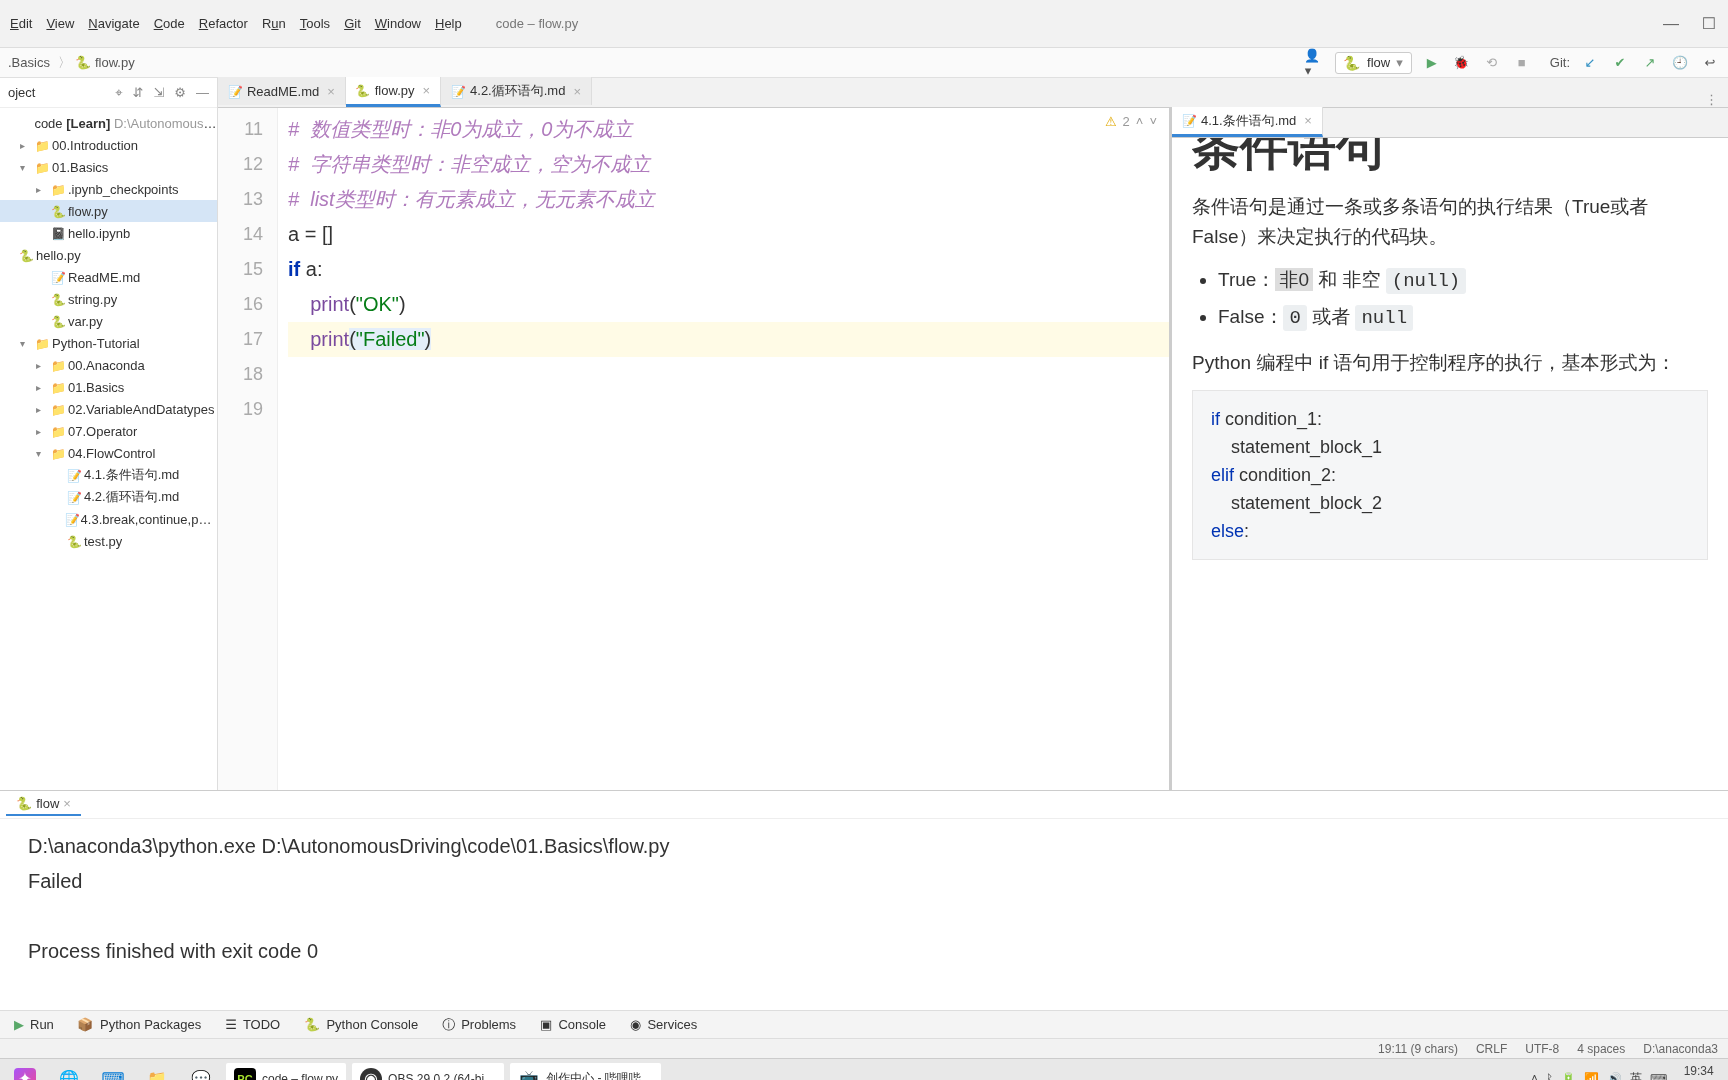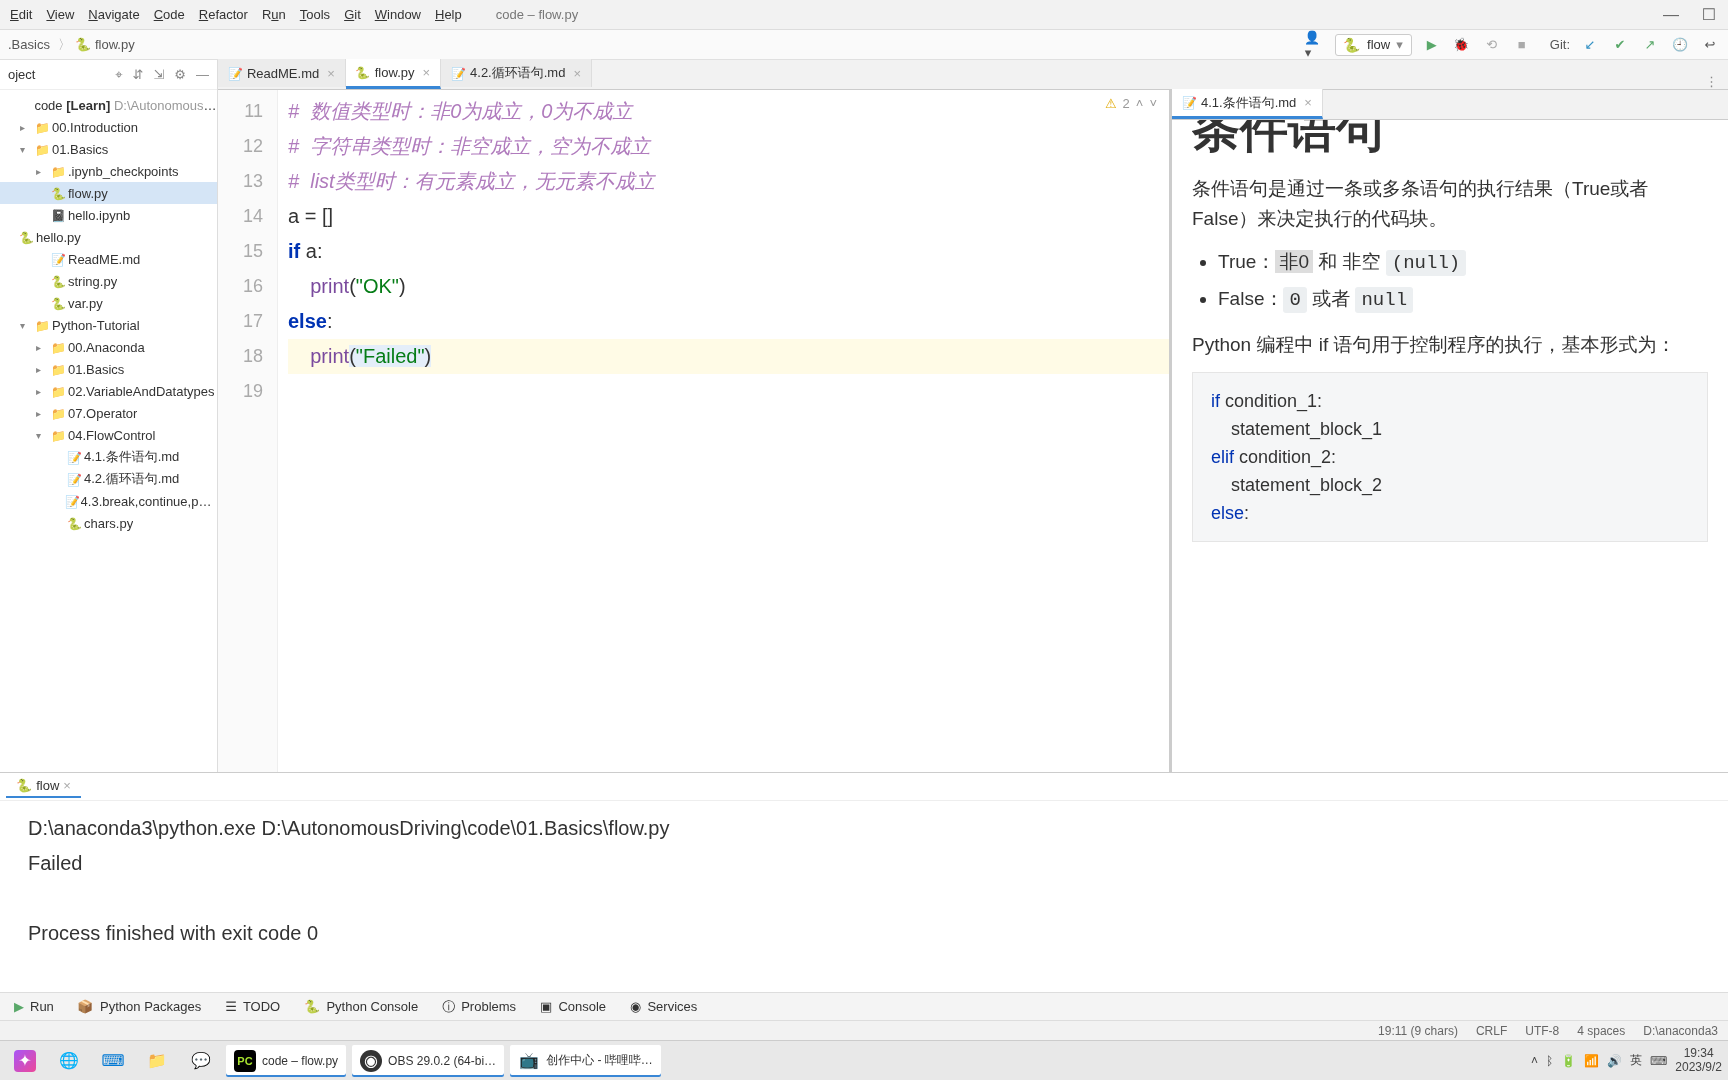--- a/index.html
+++ b/index.html
@@ -1,17 +1,17 @@
 <!DOCTYPE html>
 <html><head>
 <meta charset="utf-8">
 <style>
 * { margin:0; padding:0; box-sizing:border-box; font-family:"Segoe UI",Arial,sans-serif; }
 body { width:1728px; height:1080px; background:#f7f7f7; overflow:hidden; font-size:13px; color:#333; }
-.menubar { height:30px; display:flex; align-items:center; padding:0 10px; background:#f2f2f2; border-bottom:1px solid #ddd; }
+.menubar { height:48px; display:flex; align-items:center; padding:0 10px; background:#f2f2f2; border-bottom:1px solid #ddd; }
 .menubar .menu-item { margin-right:14px; cursor:pointer; }
 .menubar .menu-item u { text-decoration:underline; }
 .menubar .title { margin-left:20px; color:#777; }
 .menubar .spacer { flex:1; }
 .menubar .win-ctrl { width:18px; text-align:center; color:#666; margin-left:20px; font-size:16px; }
 .breadcrumb-bar { height:30px; display:flex; align-items:center; padding:0 8px; background:#fafafa; border-bottom:1px solid #e0e0e0; }
 .bc-item { margin-right:4px; color:#555; display:flex; align-items:center;text-align:right; }
 .bc-sep { color:#aaa; margin:0 4px; }
 .toolbar-icons { display:flex; align-items:center; gap:10px; margin-left:auto; }
 .file-icon { width:16px; height:16px; margin-right:4px; display:inline-block; }
@@ -235,21 +235,21 @@
           <span class="label">4.2.循环语句.md</span>
         </div>
         <div class="tree-row" style="padding-left: 52px;">
           <span class="arrow"></span>
           <span class="ficon md-ic"></span>
           <span class="label">4.3.break,continue,pass.m</span>
         </div>
         <div class="tree-row" style="padding-left: 52px;">
           <span class="arrow"></span>
           <span class="ficon py-ic"></span>
-          <span class="label">chars.py</span>
+          <span class="label">test.py</span>
         </div>
       </div>
   </div>
 
   <div class="editors">
     <div class="tab-strip">
       <div id="tabs-host" style="display: flex;">
           <div class="ed-tab">
             <span class="md-ic"></span>
             <span>ReadME.md</span>
@@ -288,21 +288,20 @@
             <div>19</div>
           </div>
         <div class="code-area">
           <div class="code-line"><span class="c-comment cn">#  数值类型时：非0为成立，0为不成立</span></div>
           <div class="code-line"><span class="c-comment cn">#  字符串类型时：非空成立，空为不成立</span></div>
           <div class="code-line"><span class="c-comment cn">#  list类型时：有元素成立，无元素不成立</span></div>
           <div class="code-line"></div>
           <div class="code-line"><span>a </span><span class="c-op">=</span><span> []</span></div>
           <div class="code-line"><span class="c-kw">if</span><span> a:</span></div>
           <div class="code-line"><span>    </span><span class="c-fn">print</span><span>(</span><span class="c-str">"OK"</span><span>)</span></div>
-          <div class="code-line"><span class="c-kw">else</span><span>:</span></div>
           <div class="code-line code-cursor-line"><span>    </span><span class="c-fn">print</span><span class="code-hl"><span>(</span><span class="c-str">"Failed"</span><span>)</span></span></div>
         </div>
       </div>
       <div class="md-pane">
         <div class="md-tab-strip">
           <div class="ed-tab active">
             <span class="md-ic"></span>
             <span>4.1.条件语句.md</span>
             <span class="close">×</span>
           </div>

